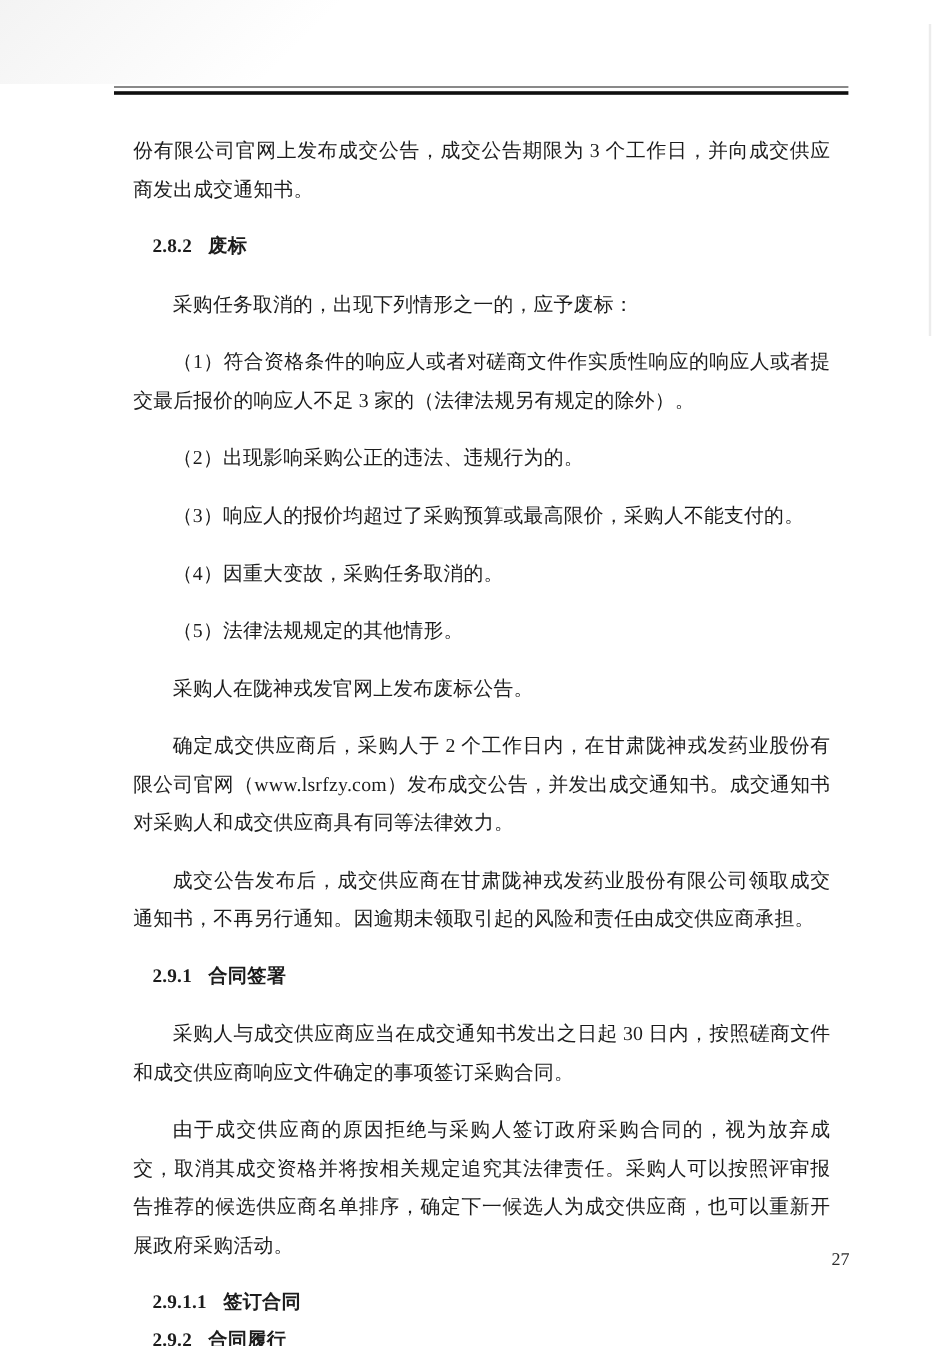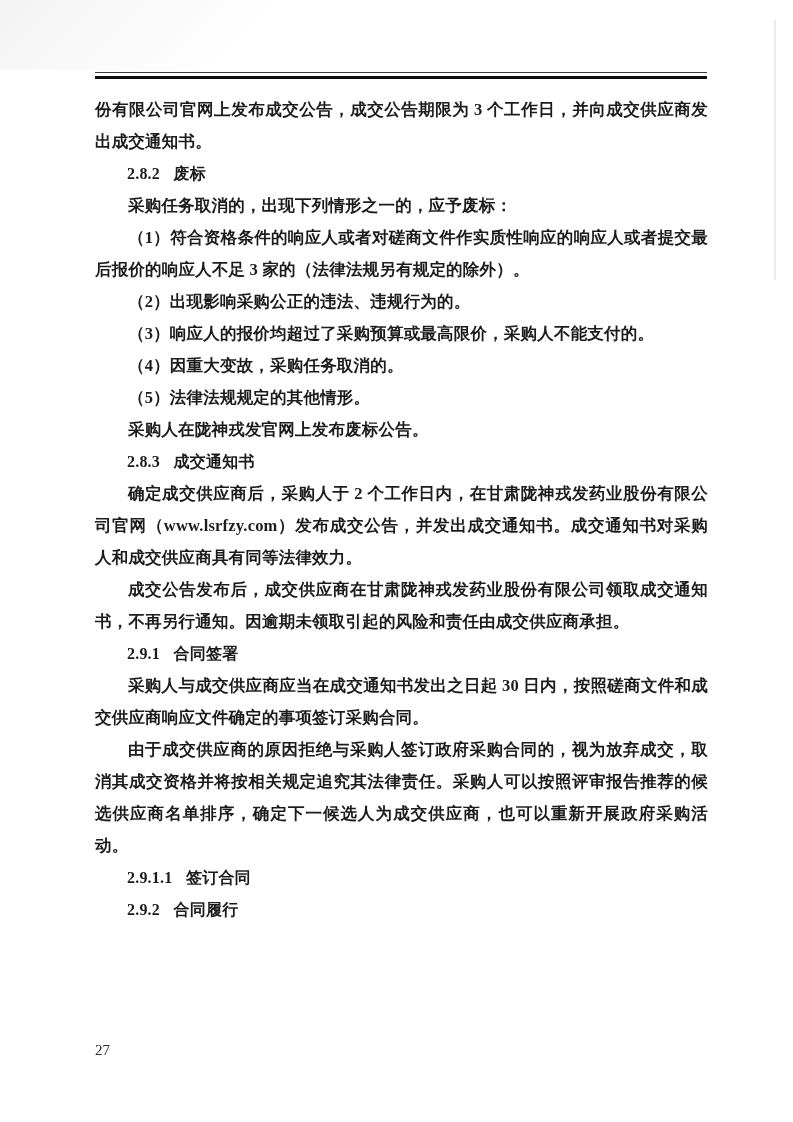--- a/index.html
+++ b/index.html
@@ -46,44 +46,43 @@
     left: 95px;
     top: 94px;
     width: 613px;
     font-size: 16.5px;
     line-height: 32px;
     text-align: justify;
     text-justify: inter-ideograph;
     letter-spacing: 0.2px;
   }
   .para {
-    margin: 0;
+    margin: 16px;
     text-indent: 2em;
-    font-weight: bold;
   }
   .para.flush {
     text-indent: 0;
   }
   .heading {
     margin: 0;
     font-size: 16px;
     line-height: 32px;
     font-weight: bold;
     text-indent: 2em;
   }
   .h-num {
     margin-right: 0.85em;
     font-family: "Liberation Serif", "DejaVu Serif", serif;
   }
   .page-number {
     position: absolute;
     left: 95px;
     width: 613px;
     top: 1038px;
-    text-align: left;
+    text-align: right;
     font-size: 15px;
     line-height: 24px;
     color: #2b2b2b;
   }
 </style>
 </head>
 <body>
 
 <div class="scan-shade-topleft"></div>
 <div class="scan-line-right"></div>
@@ -96,21 +95,20 @@
   <p class="heading"><span class="h-num">2.8.2</span><span>废标</span></p>
 
   <p class="para">采购任务取消的，出现下列情形之一的，应予废标：</p>
   <p class="para">（1）符合资格条件的响应人或者对磋商文件作实质性响应的响应人或者提交最后报价的响应人不足 3 家的（法律法规另有规定的除外）。</p>
   <p class="para">（2）出现影响采购公正的违法、违规行为的。</p>
   <p class="para">（3）响应人的报价均超过了采购预算或最高限价，采购人不能支付的。</p>
   <p class="para">（4）因重大变故，采购任务取消的。</p>
   <p class="para">（5）法律法规规定的其他情形。</p>
   <p class="para">采购人在陇神戎发官网上发布废标公告。</p>
 
-  <p class="heading"><span class="h-num">2.8.3</span><span>成交通知书</span></p>
 
   <p class="para">确定成交供应商后，采购人于 2 个工作日内，在甘肃陇神戎发药业股份有限公司官网（www.lsrfzy.com）发布成交公告，并发出成交通知书。成交通知书对采购人和成交供应商具有同等法律效力。</p>
   <p class="para">成交公告发布后，成交供应商在甘肃陇神戎发药业股份有限公司领取成交通知书，不再另行通知。因逾期未领取引起的风险和责任由成交供应商承担。</p>
 
 
   <p class="heading"><span class="h-num">2.9.1</span><span>合同签署</span></p>
 
   <p class="para">采购人与成交供应商应当在成交通知书发出之日起 30 日内，按照磋商文件和成交供应商响应文件确定的事项签订采购合同。</p>
   <p class="para">由于成交供应商的原因拒绝与采购人签订政府采购合同的，视为放弃成交，取消其成交资格并将按相关规定追究其法律责任。采购人可以按照评审报告推荐的候选供应商名单排序，确定下一候选人为成交供应商，也可以重新开展政府采购活动。</p>
 

